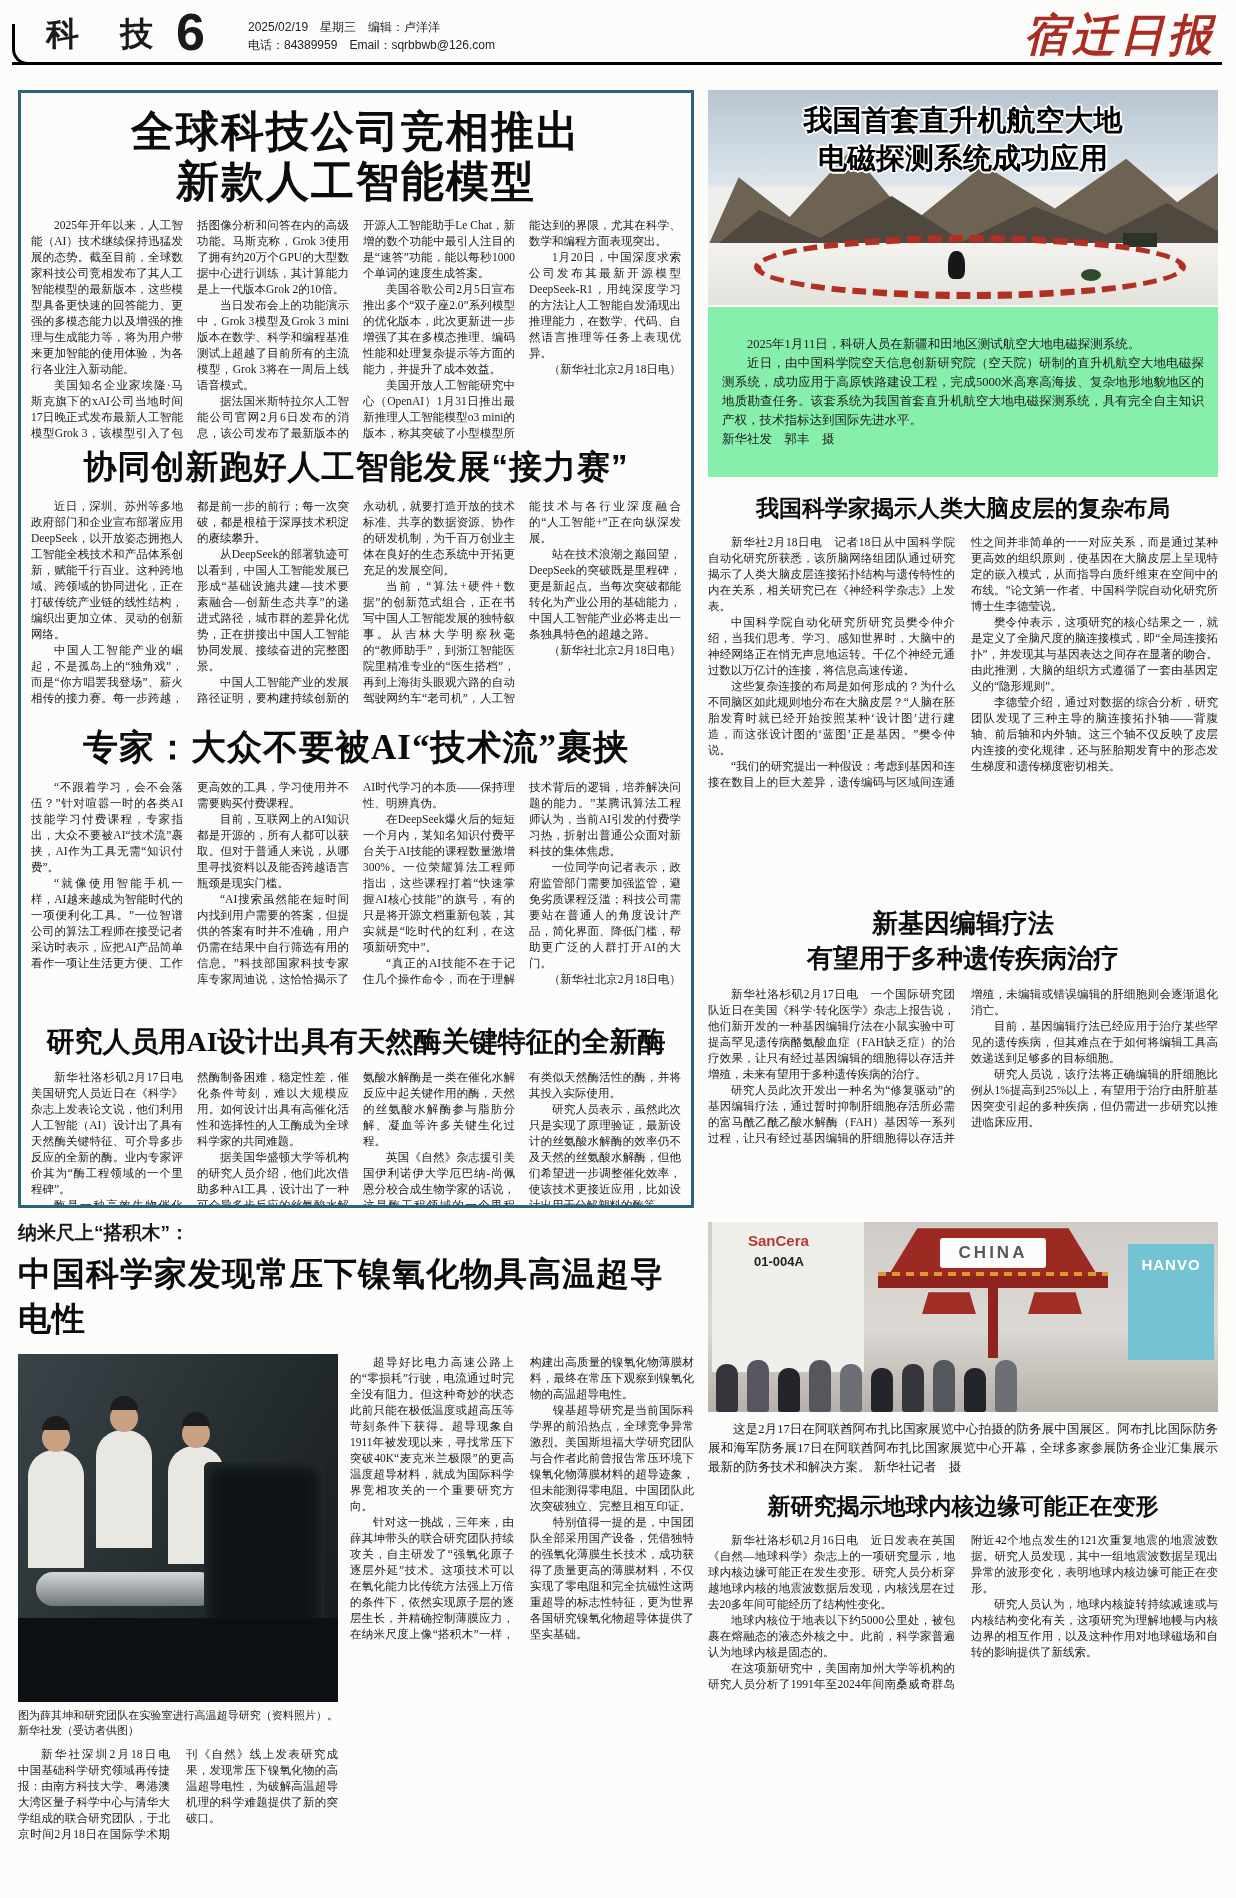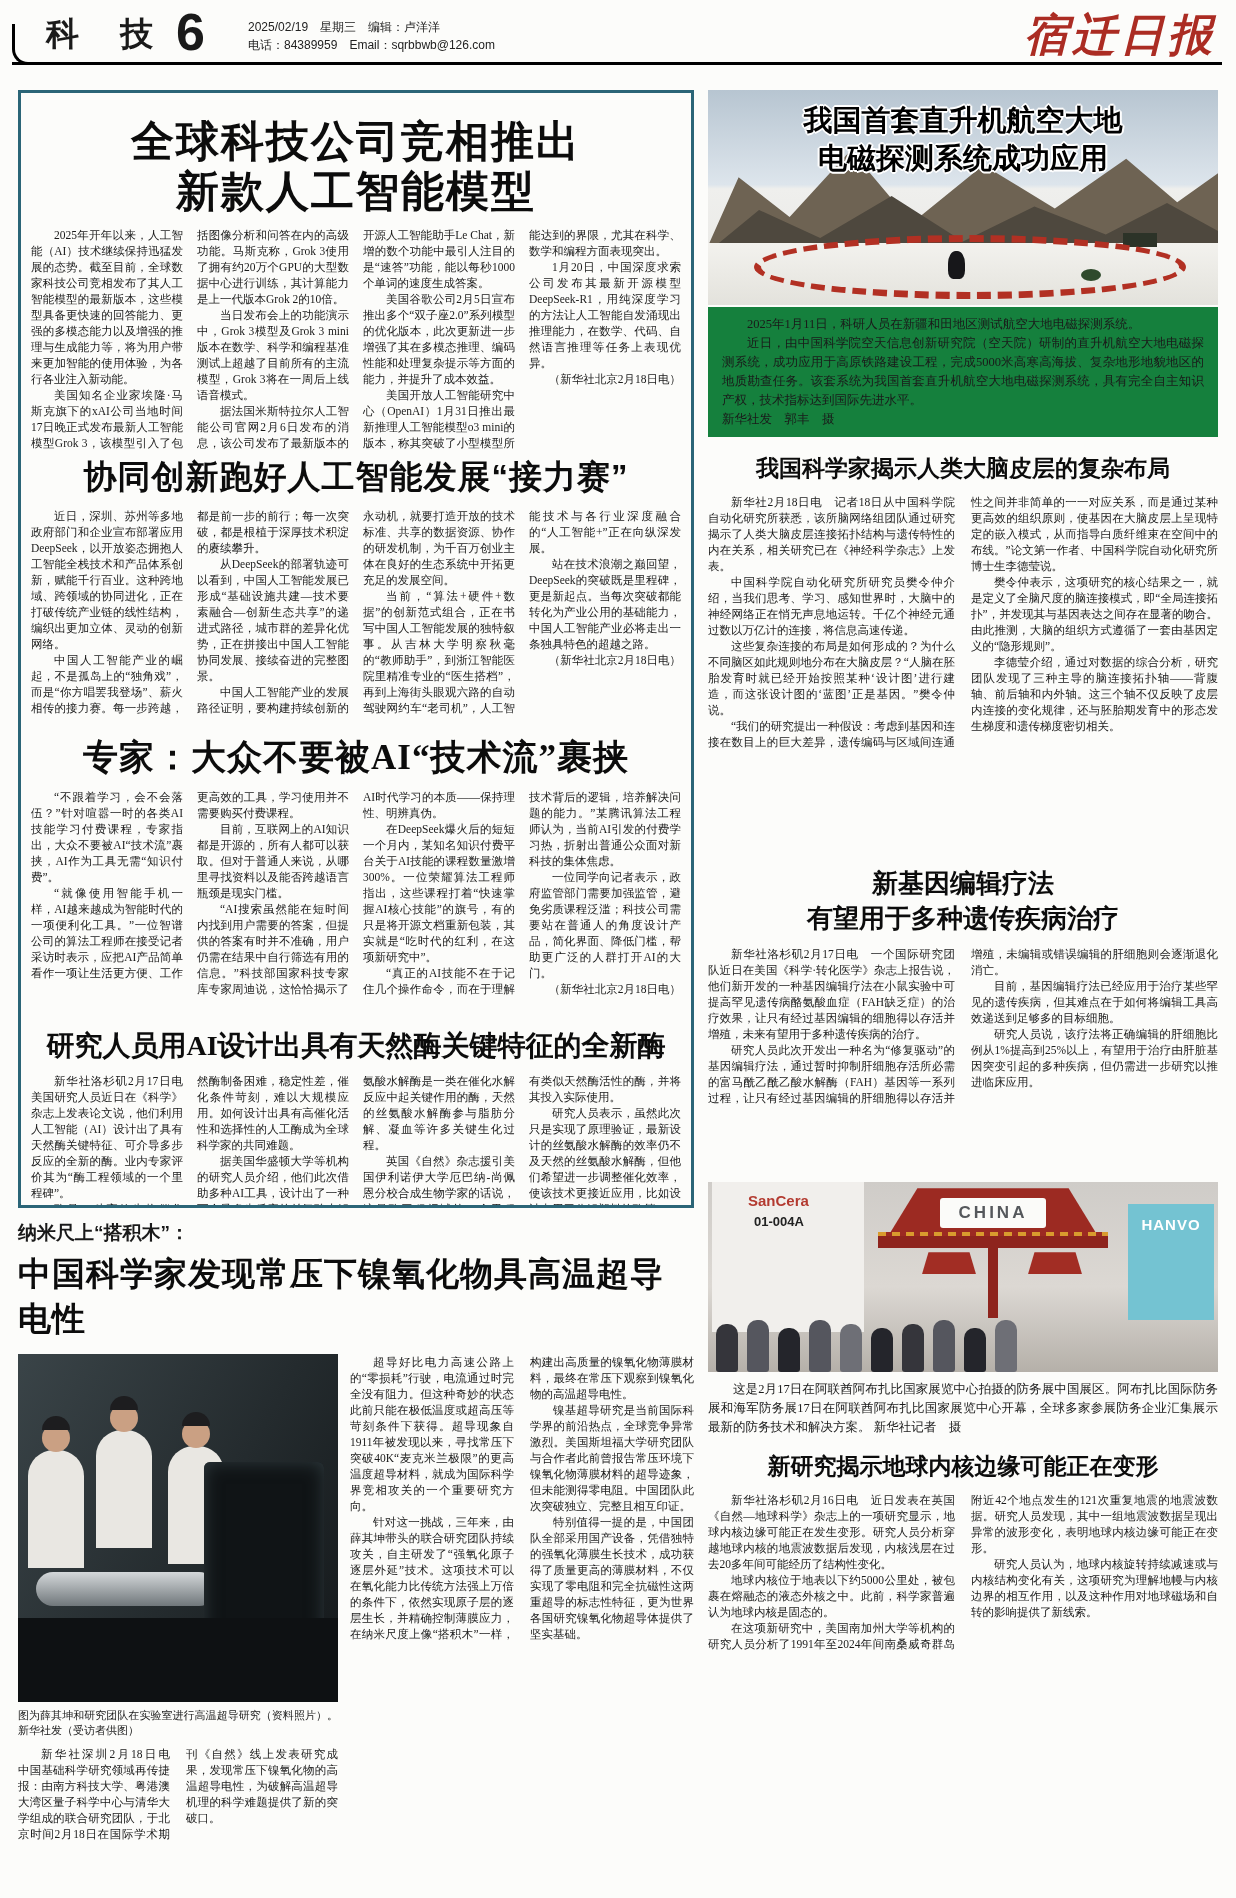--- a/index.html
+++ b/index.html
@@ -15,29 +15,29 @@
   .hdr-num{position:absolute;left:176px;top:2px;font-family:"Liberation Sans",sans-serif;
            font-size:52px;font-weight:700;}
   .hdr-info{position:absolute;left:248px;top:18px;font-size:12px;line-height:18px;color:#222;
             font-family:"Liberation Sans",sans-serif;}
   .hdr-logo{position:absolute;right:20px;top:6px;font-size:44px;font-weight:800;color:#ab2c23;
             font-style:italic;font-family:"Liberation Serif",serif;letter-spacing:4px;}
   
   .content{display:flex;gap:14px;padding:4px 18px 0 18px;}
   .left-stack{width:676px;flex:none;}
   .right-stack{width:510px;flex:none;}
-  .teal-box{border:3px solid #2b6577;height:1118px;padding:16px 10px;box-sizing:border-box;overflow:hidden;}
+  .teal-box{border:3px solid #2b6577;height:1118px;padding:6px 10px;box-sizing:border-box;overflow:hidden;}
   
   .hei{font-family:"Liberation Sans",sans-serif;}
   .song{font-family:"Liberation Serif",serif;}
   h1,h2,h3{margin:0;font-weight:800;color:#0c0c0c;}
   .a1-title{font-size:43px;line-height:1.16;text-align:center;letter-spacing:2px;margin:8px 0 10px;}
   .a2-title{font-size:33px;text-align:center;margin:0 0 8px;letter-spacing:1px;}
   .a3-title{font-size:35px;text-align:center;margin:12px 0 8px;letter-spacing:1px;}
-  .a4-title{font-size:28px;text-align:center;margin:4px 0 8px;}
+  .a4-title{font-size:28px;text-align:center;margin:10px 0 8px;}
   .body{font-size:11.5px;line-height:16px;text-align:justify;overflow:hidden;}
   .body p{margin:0;text-indent:2em;}
   .cols4{column-count:4;column-gap:14px;}
   .cols2{column-count:2;column-gap:16px;}
   .h-a1{height:228px;} .h-a2{height:214px;} .h-a3{height:234px;} .h-a4{height:238px;}
   .heli{position:relative;width:510px;height:215px;overflow:hidden;
         background:linear-gradient(#b7c5d1 0%,#dde5ec 44%,#efefed 46%,#e7e6e2 100%);}
   .mtn1{position:absolute;top:52px;left:0;width:100%;height:104px;background:#6e6353;
         clip-path:polygon(0 100%,6% 34%,16% 72%,28% 8%,40% 78%,54% 22%,68% 64%,82% 16%,92% 58%,100% 30%,100% 100%);}
   .mtn2{position:absolute;top:92px;left:0;width:100%;height:70px;background:#4e483e;
@@ -46,21 +46,21 @@
              background:linear-gradient(#f3f2ee,#e3e2dc);}
   .coil{position:absolute;bottom:6px;left:9%;width:82%;height:50px;border:7px dashed #b23023;
         border-radius:50%;background:transparent;}
   .person{position:absolute;bottom:26px;left:47%;width:17px;height:28px;background:#17171a;
           border-radius:45% 45% 30% 30%;}
   .bag{position:absolute;bottom:24px;right:23%;width:20px;height:12px;background:#2f4a2c;border-radius:50%;}
   .station{position:absolute;bottom:58px;right:12%;width:34px;height:14px;background:#2c3328;}
   .heli-title{position:absolute;top:12px;width:100%;text-align:center;font-size:29px;font-weight:800;
               line-height:1.3;color:#000;font-family:"Liberation Sans",sans-serif;
               text-shadow:-2px 0 #fff,2px 0 #fff,0 -2px #fff,0 2px #fff,-1px -1px #fff,1px 1px #fff,1px -1px #fff,-1px 1px #fff;}
-  .cap-box{background:#15803d;padding:8px 14px;font-size:12.5px;line-height:19px;margin-top:2px;}
+  .cap-box{background:#86efac;padding:28px 14px;font-size:12.5px;line-height:19px;margin-top:2px;}
   .cap-box p{margin:0;text-indent:2em;text-align:justify;}
   .byline-r{text-align:right;text-indent:0 !important;}
   .brain-title{font-size:23px;text-align:center;margin:16px 0 10px;}
   .h-brain{height:356px;}
   .gene-title{font-size:26px;text-align:center;line-height:1.35;margin:16px 0 10px;}
   .h-gene{height:236px;}
   .expo{position:relative;width:510px;height:190px;overflow:hidden;margin-top:12px;
         background:linear-gradient(#cfccc8 0%,#dcd8d3 55%,#b5b0a9 100%);}
   .booth-l{position:absolute;left:4px;top:0;width:152px;height:150px;background:#f1efec;}
   .booth-l .brand{position:absolute;left:36px;top:10px;color:#b33a30;font-weight:700;font-size:15px;

